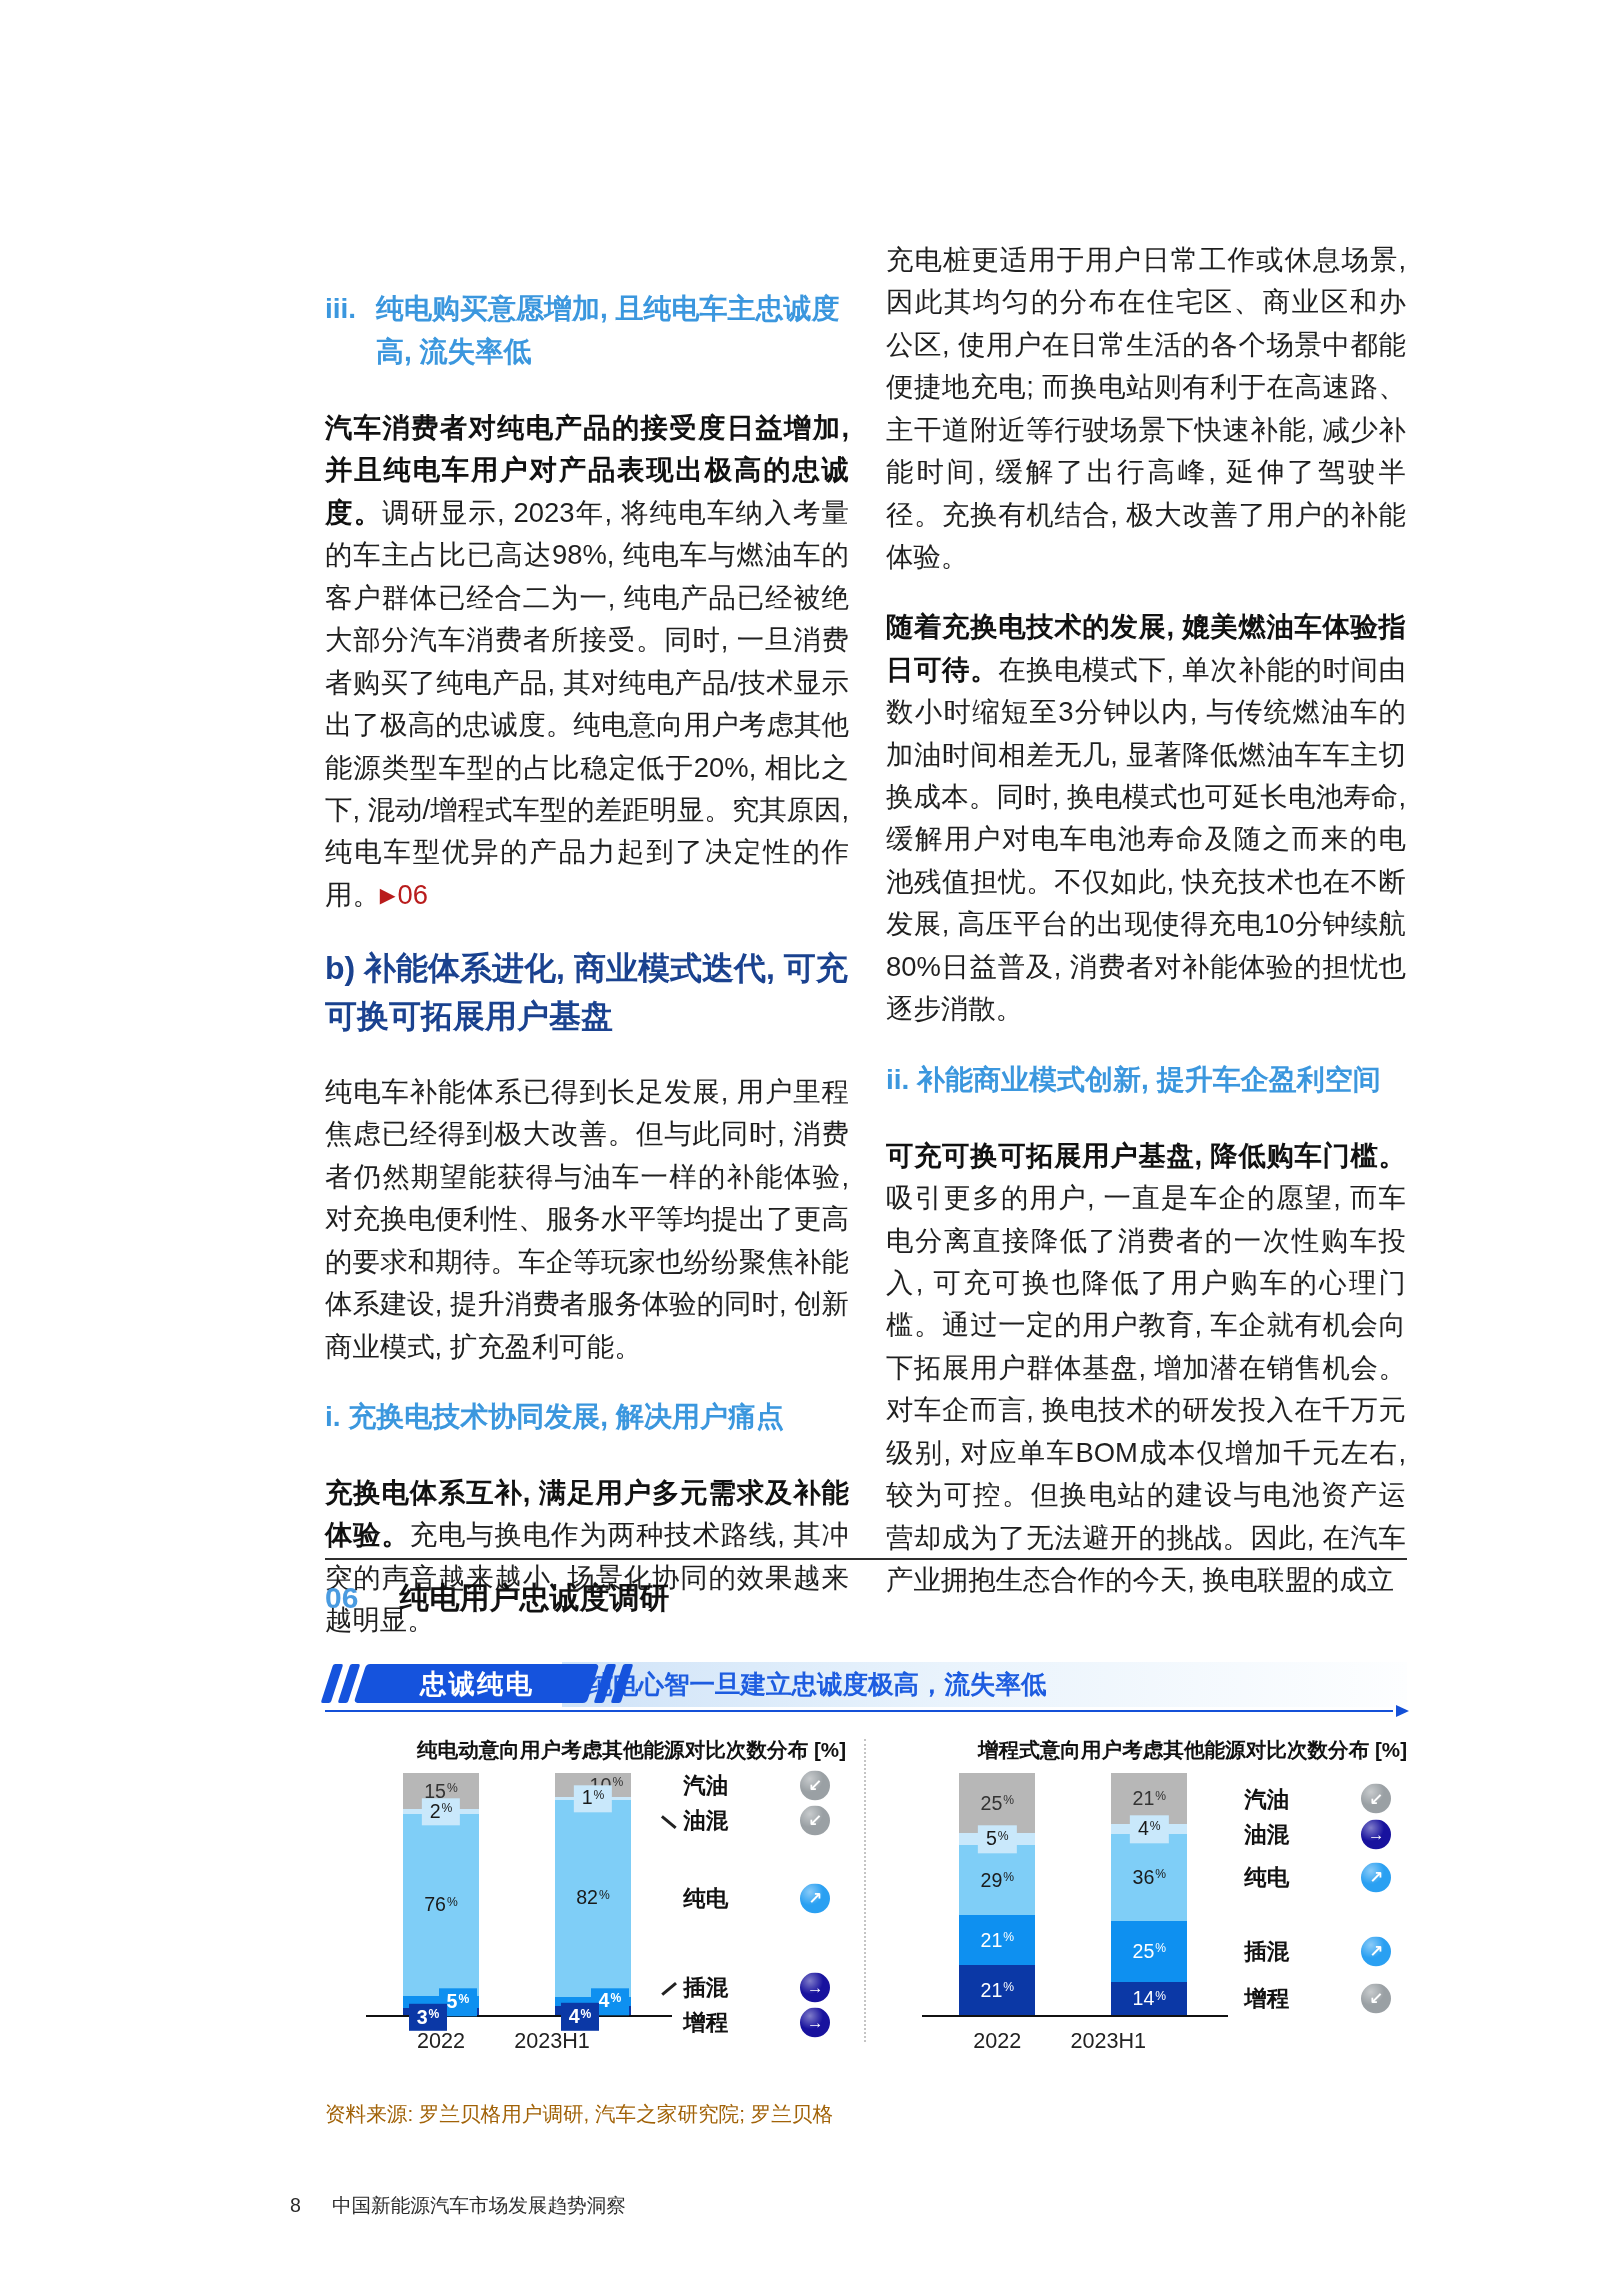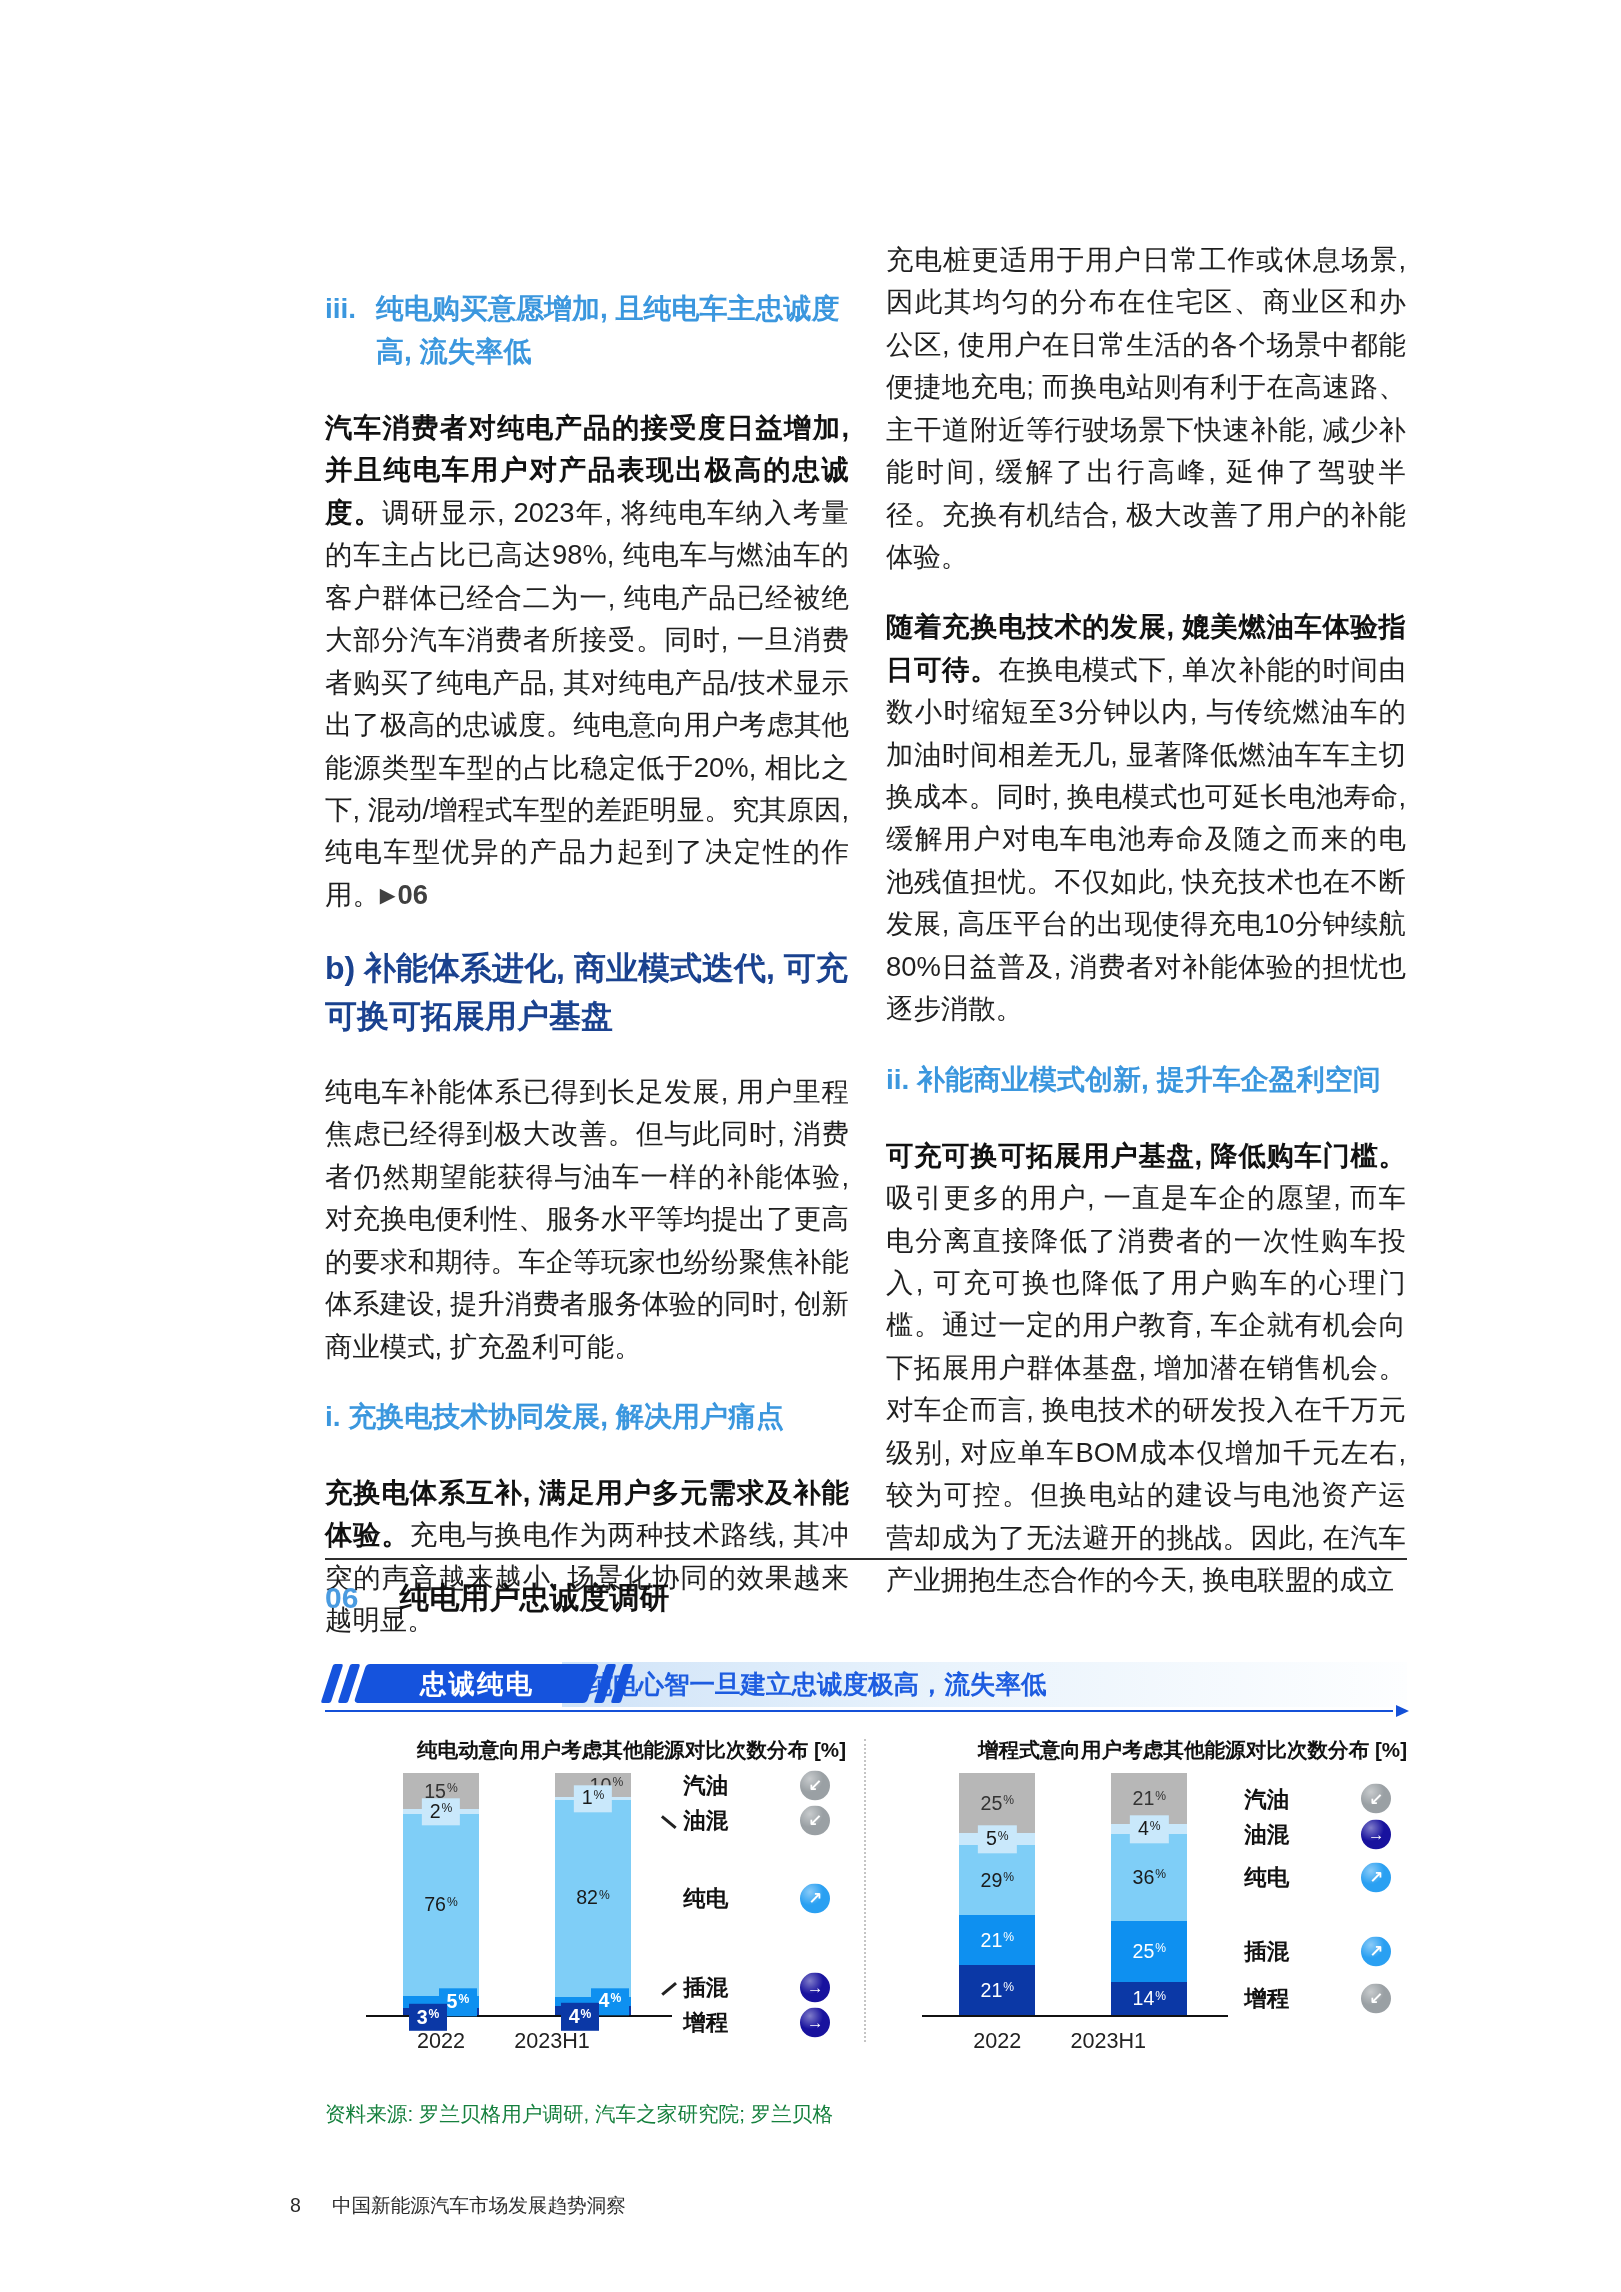--- a/index.html
+++ b/index.html
@@ -10,21 +10,21 @@
   .col{font-size:27.4px;line-height:1.55;text-align:justify;}
   .col-left{width:524px;margin-top:48px;}
   .col-right{width:520px;}
   .col p{margin:0 0 27.4px 0;}
   .lead{font-weight:700;color:#111;}
   .h-blue{color:#3b97de;font-weight:700;font-size:28px;line-height:1.55;margin:0 0 33px 0;text-align:left;}
   .h-blue.hang{padding-left:51px;}
   .h-num{display:inline-block;width:51px;margin-left:-51px;}
   .h-navy{color:#1a428f;font-weight:700;font-size:32px;line-height:1.5;margin:13.7px 0 31px 0;text-align:left;}
   .h-sub{margin-top:9.8px;}
-  .ref{color:#404040;font-weight:700;white-space:nowrap;}
+  .ref{color:#b91c1c;font-weight:400;white-space:nowrap;}
   .ref .tri{font-size:0.75em;vertical-align:0.08em;margin-right:2px;}
   
   .exhibit{position:absolute;left:325px;top:1558px;width:1082px;}
   .exhibit-rule{border-top:2px solid #2f2f2f;}
   .exhibit-head{display:flex;align-items:baseline;gap:41px;margin-top:17.6px;}
   .exhibit-no{color:#4a9be0;font-size:30px;font-weight:600;}
   .exhibit-title{color:#111;font-size:30px;font-weight:700;}
   
   .banner{position:relative;height:45px;margin-top:43px;}
   .banner-strip{position:absolute;left:237px;right:0;top:0;bottom:0;
@@ -64,21 +64,21 @@
   .legend{position:absolute;right:15.7px;top:0;width:147px;}
   .legend-row{position:absolute;right:0;width:147px;display:flex;align-items:center;
       justify-content:space-between;transform:translateY(-50%);}
   .legend-label{font-size:22.5px;font-weight:700;color:#111;white-space:nowrap;position:relative;}
   .conn{position:absolute;left:-23.5px;top:50%;width:17.6px;height:2.5px;background:#222;}
   .conn.down{transform:rotate(40deg);}
   .conn.up{transform:rotate(-40deg);}
   .trend-icon{width:30px;height:30px;border-radius:50%;display:flex;align-items:center;justify-content:center;
       color:#fff;font-size:16.7px;font-weight:700;flex:0 0 auto;}
   .pct{font-size:0.62em;vertical-align:0.45em;margin-left:1px;}
-  .source{margin-top:33px;font-size:20.6px;color:#15803d;}
+  .source{margin-top:33px;font-size:20.6px;color:#a16207;}
   
   .footer{position:absolute;left:290px;top:2192px;display:flex;align-items:baseline;gap:31px;
       font-size:19.6px;color:#2b2b2b;}
 </style>
 </head>
 <body>
 
 <div class="page">
 
   <div class="columns">

